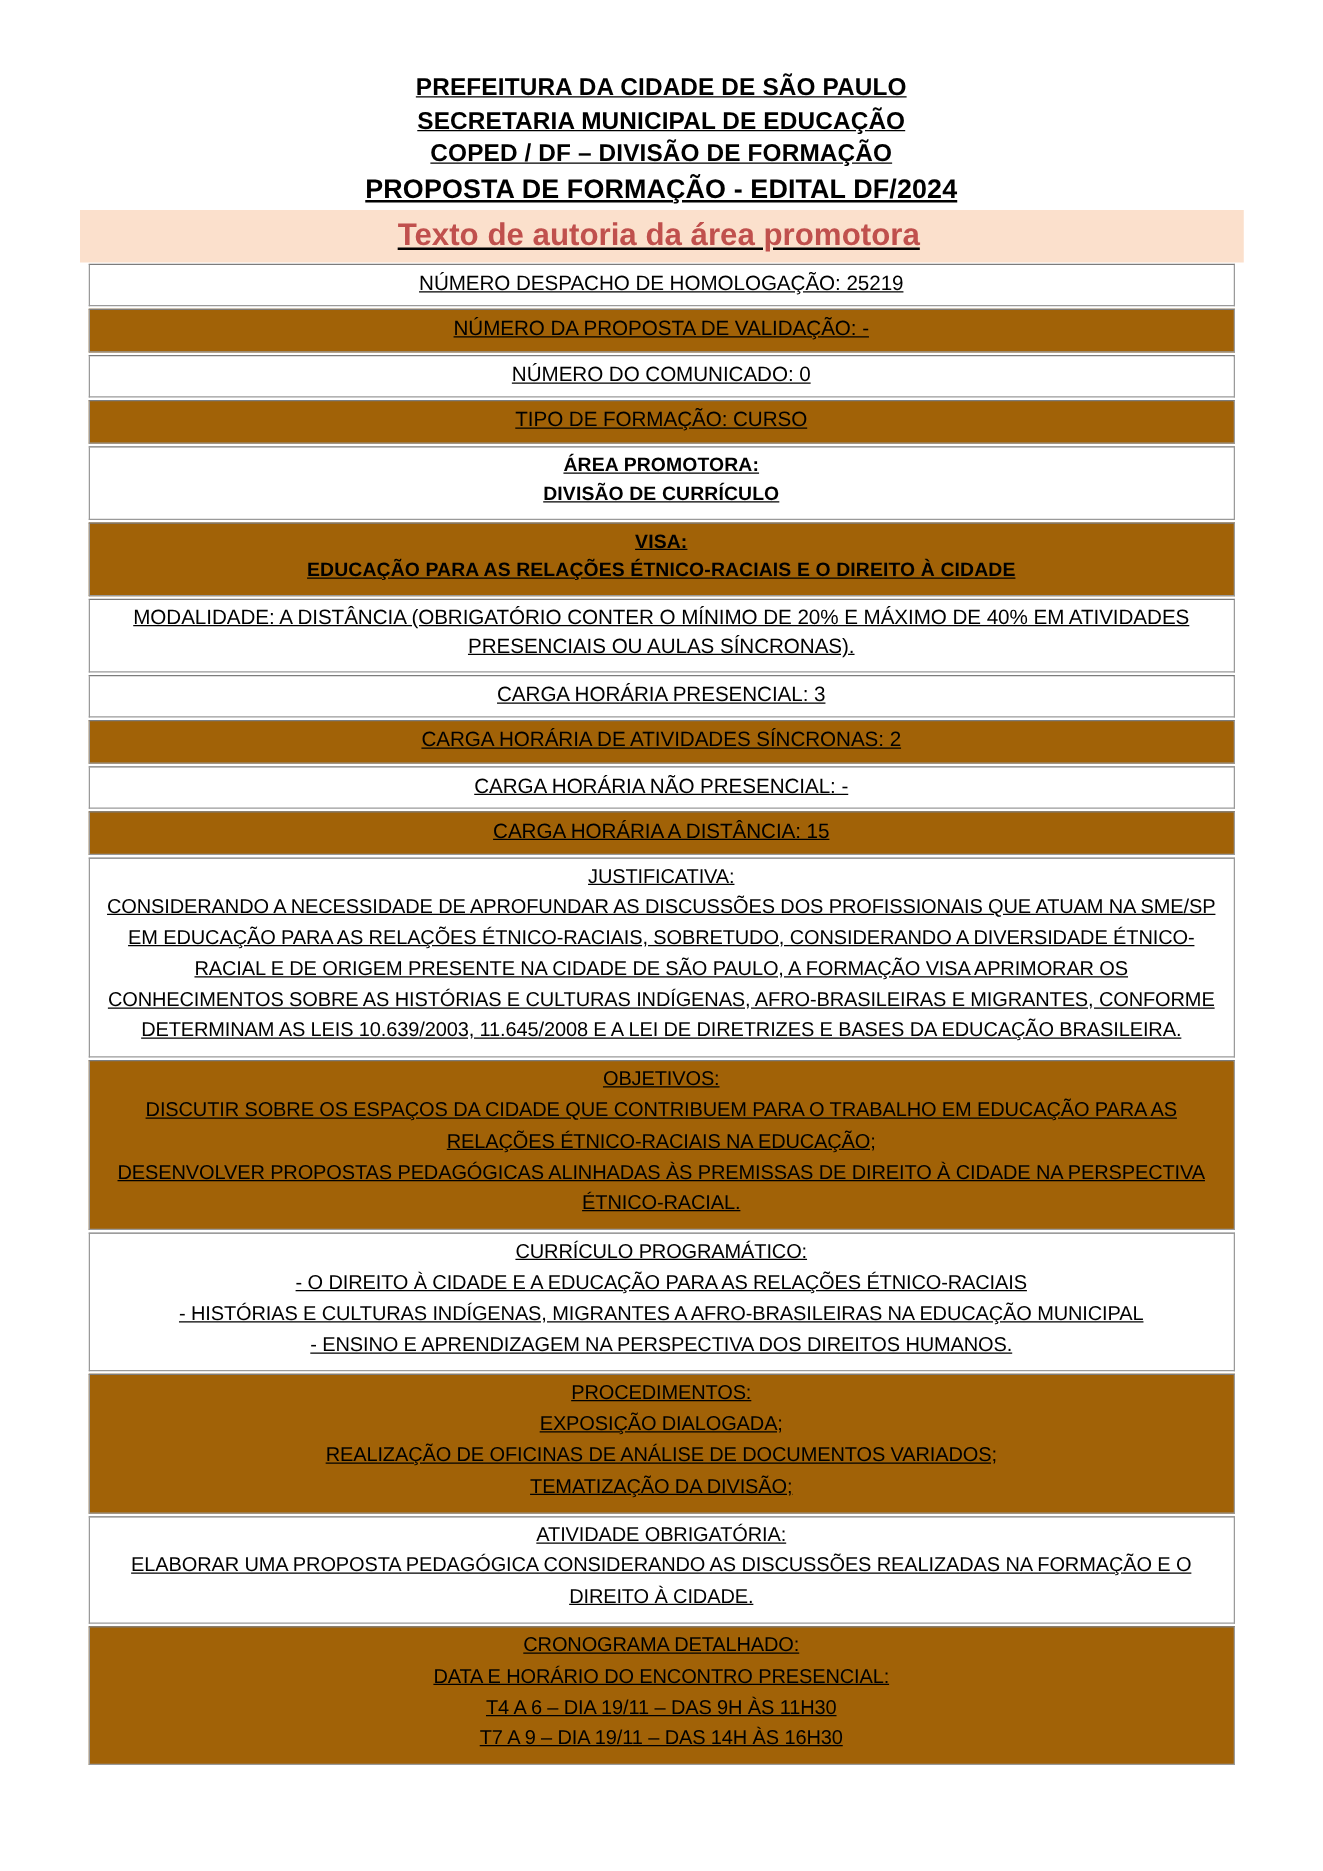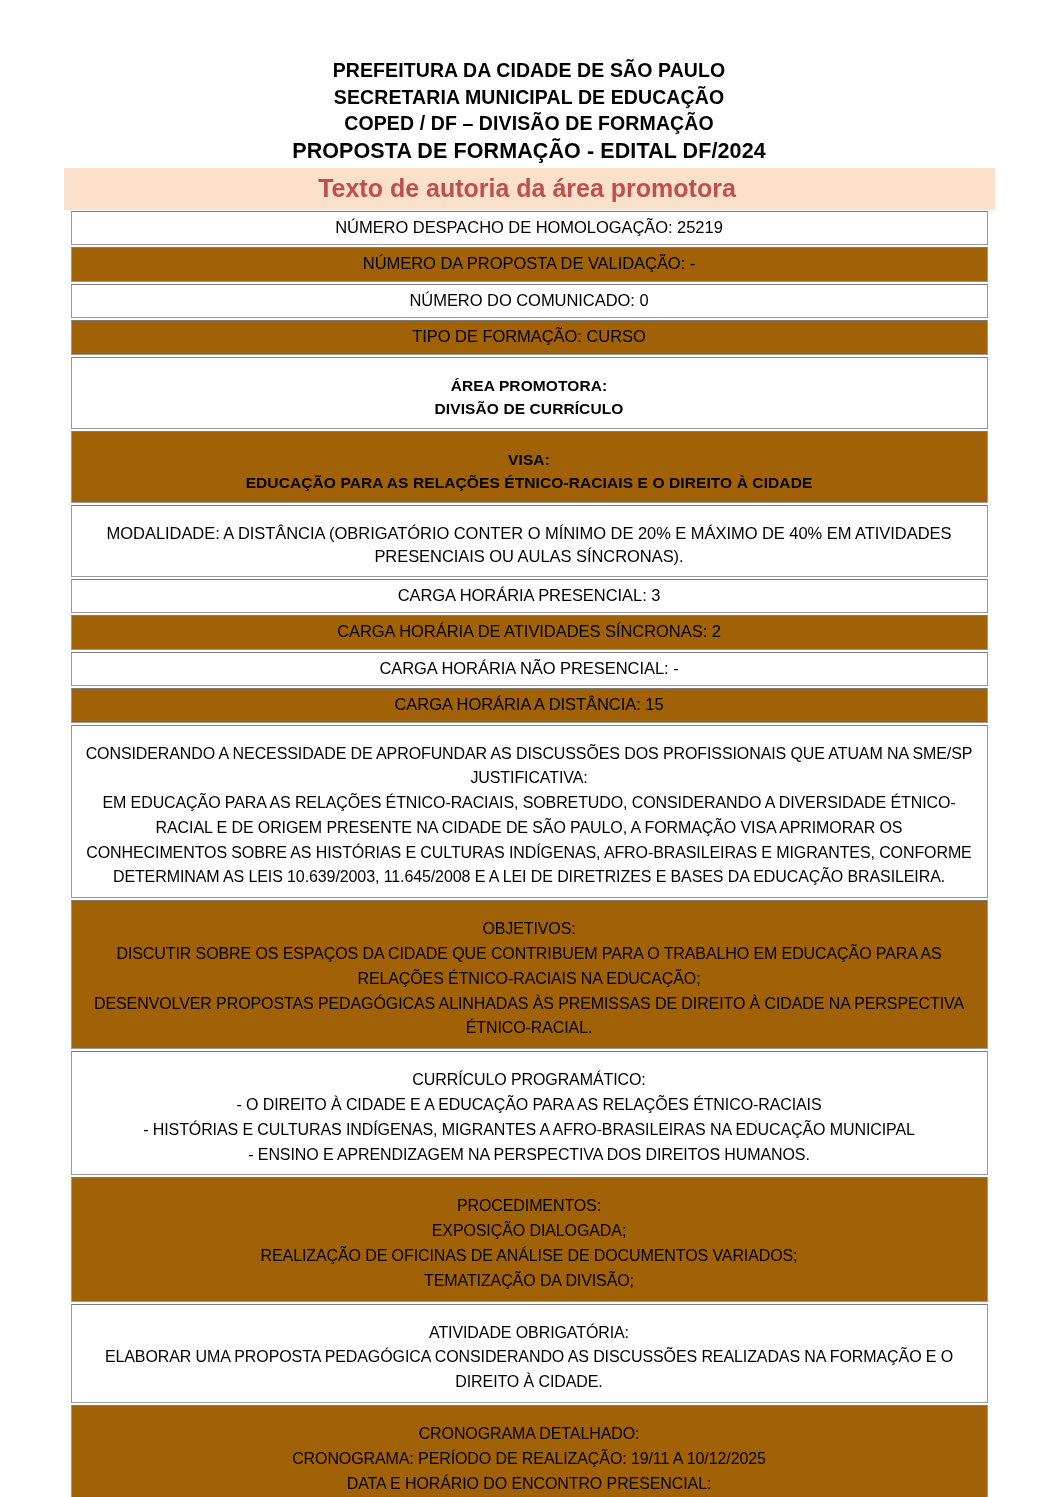--- a/index.html
+++ b/index.html
@@ -14,20 +14,21 @@
     font-family: "Liberation Sans", sans-serif;
     color: #000000;
     overflow: hidden;
   }
   .page {
     position: relative;
     width: 1058px;
     height: 1425px;
     background: #ffffff;
     box-sizing: border-box;
+    text-decoration: underline;
   }
 
   
   .doc-heading {
     padding-top: 57px;
     text-align: center;
   }
   .doc-heading .hline {
     font-weight: bold;
     font-size: 19.5px;
@@ -88,21 +89,21 @@
     font-weight: bold;
     font-size: 15.5px;
     letter-spacing: 0.1px;
   }
   .row.para .ln {
     font-size: 16px;
     line-height: 24.8px;
     letter-spacing: -0.1px;
   }
   .row.big-pad {
-    padding-top: 16px;
+    padding-top: 3px;
     padding-bottom: 7px;
   }
 </style>
 </head>
 <body>
 
 <div class="page">
 
   <div class="doc-heading">
     <div class="hline">PREFEITURA DA CIDADE DE SÃO PAULO</div>
@@ -146,22 +147,22 @@
       <div class="row tint">
         <div class="ln">CARGA HORÁRIA DE ATIVIDADES SÍNCRONAS: 2</div>
       </div>
       <div class="row">
         <div class="ln">CARGA HORÁRIA NÃO PRESENCIAL:  -</div>
       </div>
       <div class="row tint">
         <div class="ln">CARGA HORÁRIA A DISTÂNCIA: 15</div>
       </div>
       <div class="row para big-pad">
+        <div class="ln">JUSTIFICATIVA:</div>
         <div class="ln">CONSIDERANDO A NECESSIDADE DE APROFUNDAR AS DISCUSSÕES DOS PROFISSIONAIS QUE ATUAM NA SME/SP</div>
-        <div class="ln">JUSTIFICATIVA:</div>
         <div class="ln">EM EDUCAÇÃO PARA AS RELAÇÕES ÉTNICO-RACIAIS, SOBRETUDO, CONSIDERANDO A DIVERSIDADE ÉTNICO-</div>
         <div class="ln">RACIAL E DE ORIGEM PRESENTE NA CIDADE DE SÃO PAULO, A FORMAÇÃO VISA APRIMORAR OS</div>
         <div class="ln">CONHECIMENTOS SOBRE AS HISTÓRIAS E CULTURAS INDÍGENAS, AFRO-BRASILEIRAS E MIGRANTES, CONFORME</div>
         <div class="ln">DETERMINAM AS LEIS 10.639/2003, 11.645/2008 E A LEI DE DIRETRIZES E BASES DA EDUCAÇÃO BRASILEIRA.</div>
       </div>
       <div class="row tint para big-pad">
         <div class="ln">OBJETIVOS:</div>
         <div class="ln">DISCUTIR SOBRE OS ESPAÇOS DA CIDADE QUE CONTRIBUEM PARA O TRABALHO EM EDUCAÇÃO PARA AS</div>
         <div class="ln">RELAÇÕES ÉTNICO-RACIAIS NA EDUCAÇÃO;</div>
         <div class="ln">DESENVOLVER PROPOSTAS PEDAGÓGICAS ALINHADAS ÀS PREMISSAS DE DIREITO À CIDADE NA PERSPECTIVA</div>
@@ -179,20 +180,19 @@
         <div class="ln">REALIZAÇÃO DE OFICINAS DE ANÁLISE DE DOCUMENTOS VARIADOS;</div>
         <div class="ln">TEMATIZAÇÃO DA DIVISÃO;</div>
       </div>
       <div class="row para big-pad">
         <div class="ln">ATIVIDADE OBRIGATÓRIA:</div>
         <div class="ln">ELABORAR UMA PROPOSTA PEDAGÓGICA CONSIDERANDO AS DISCUSSÕES REALIZADAS NA FORMAÇÃO E O</div>
         <div class="ln">DIREITO À CIDADE.</div>
       </div>
       <div class="row tint para big-pad">
         <div class="ln">CRONOGRAMA DETALHADO:</div>
-        <div class="ln">CRONOGRAMA: PERÍODO DE REALIZAÇÃO: 19/11 A 10/12/2025</div>
         <div class="ln">DATA E HORÁRIO DO ENCONTRO PRESENCIAL:</div>
         <div class="ln">T4 A 6 – DIA 19/11 – DAS 9H ÀS 11H30</div>
         <div class="ln">T7 A 9 – DIA 19/11 – DAS 14H ÀS 16H30</div>
       </div>
     </div>
 
 </div>
 
 </body></html>

